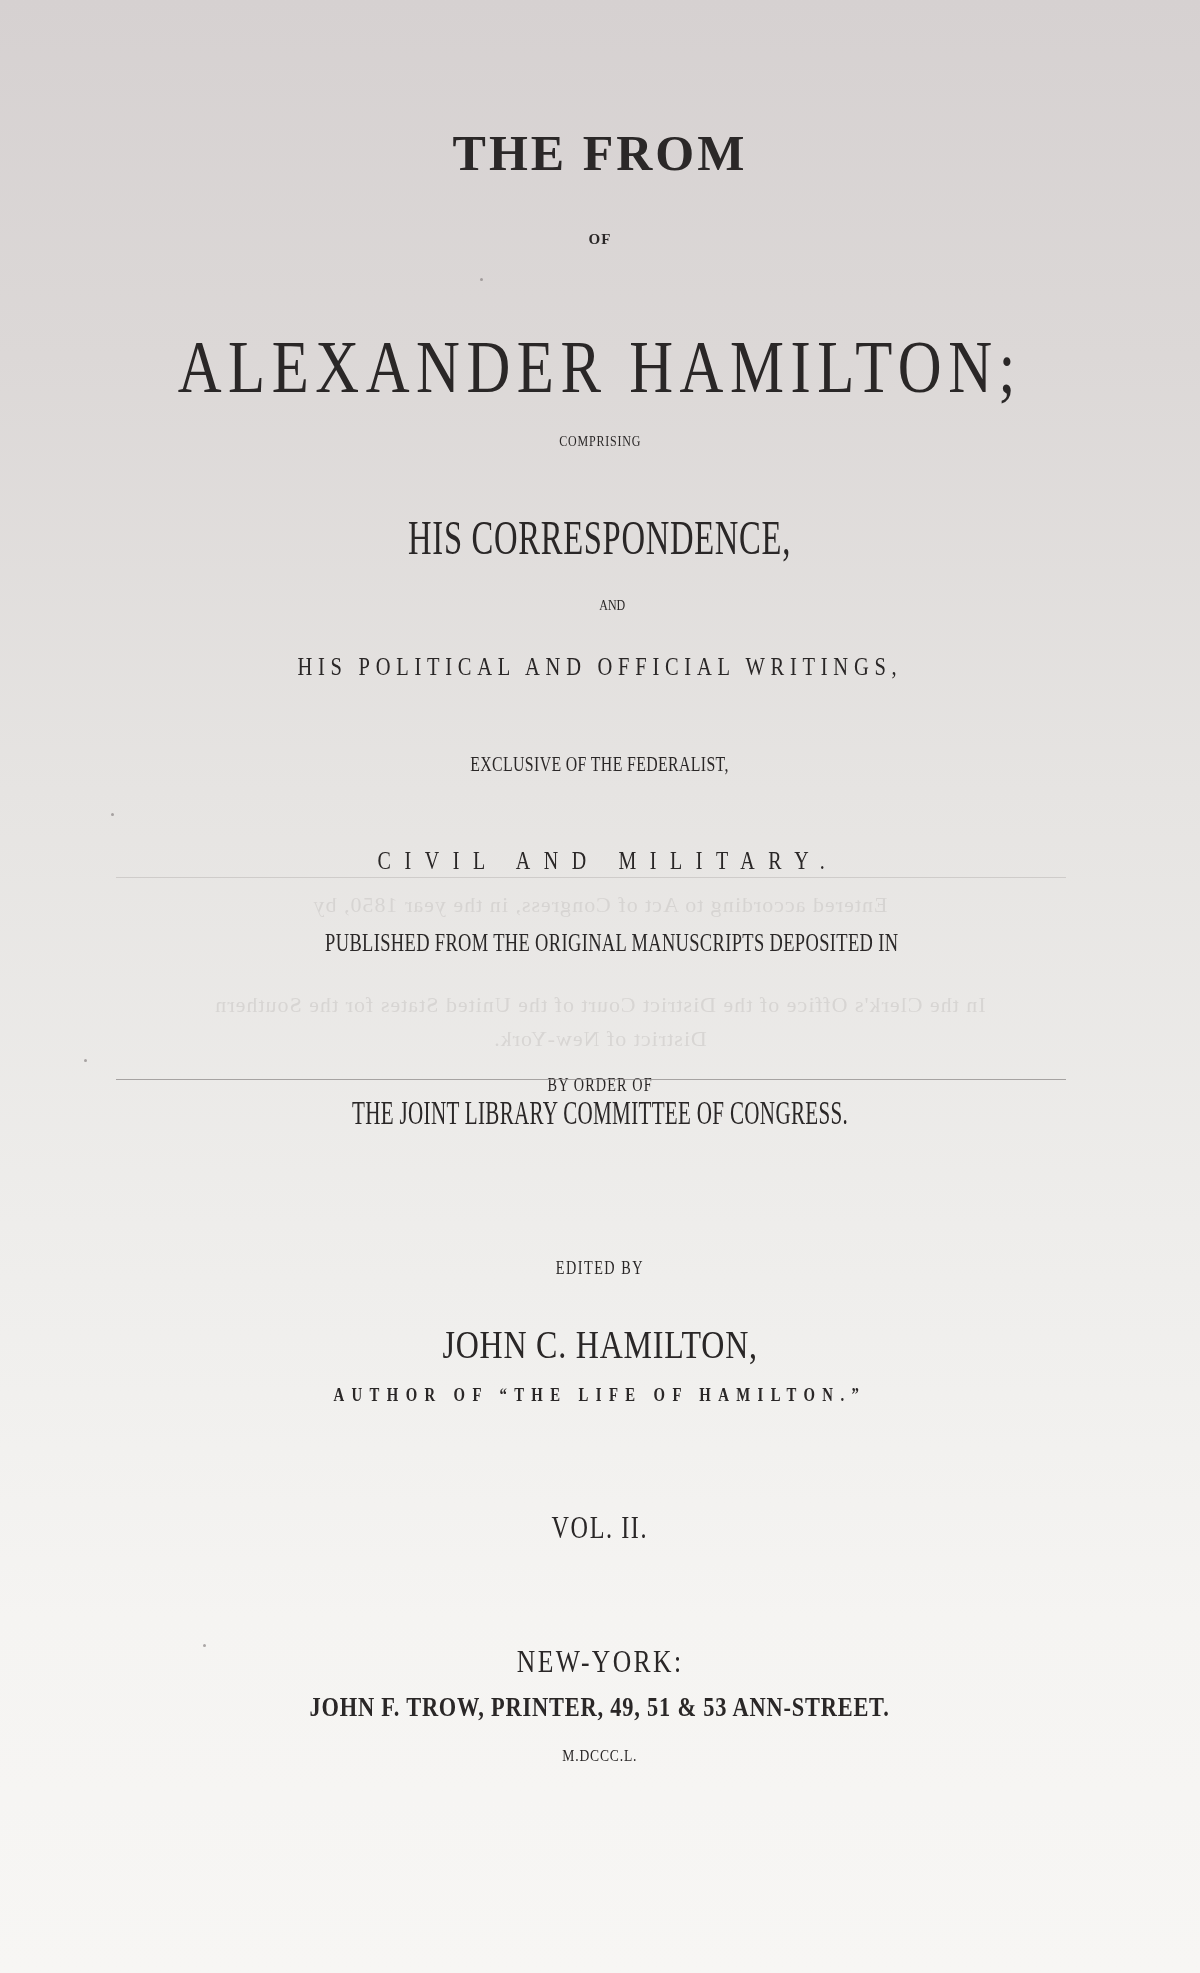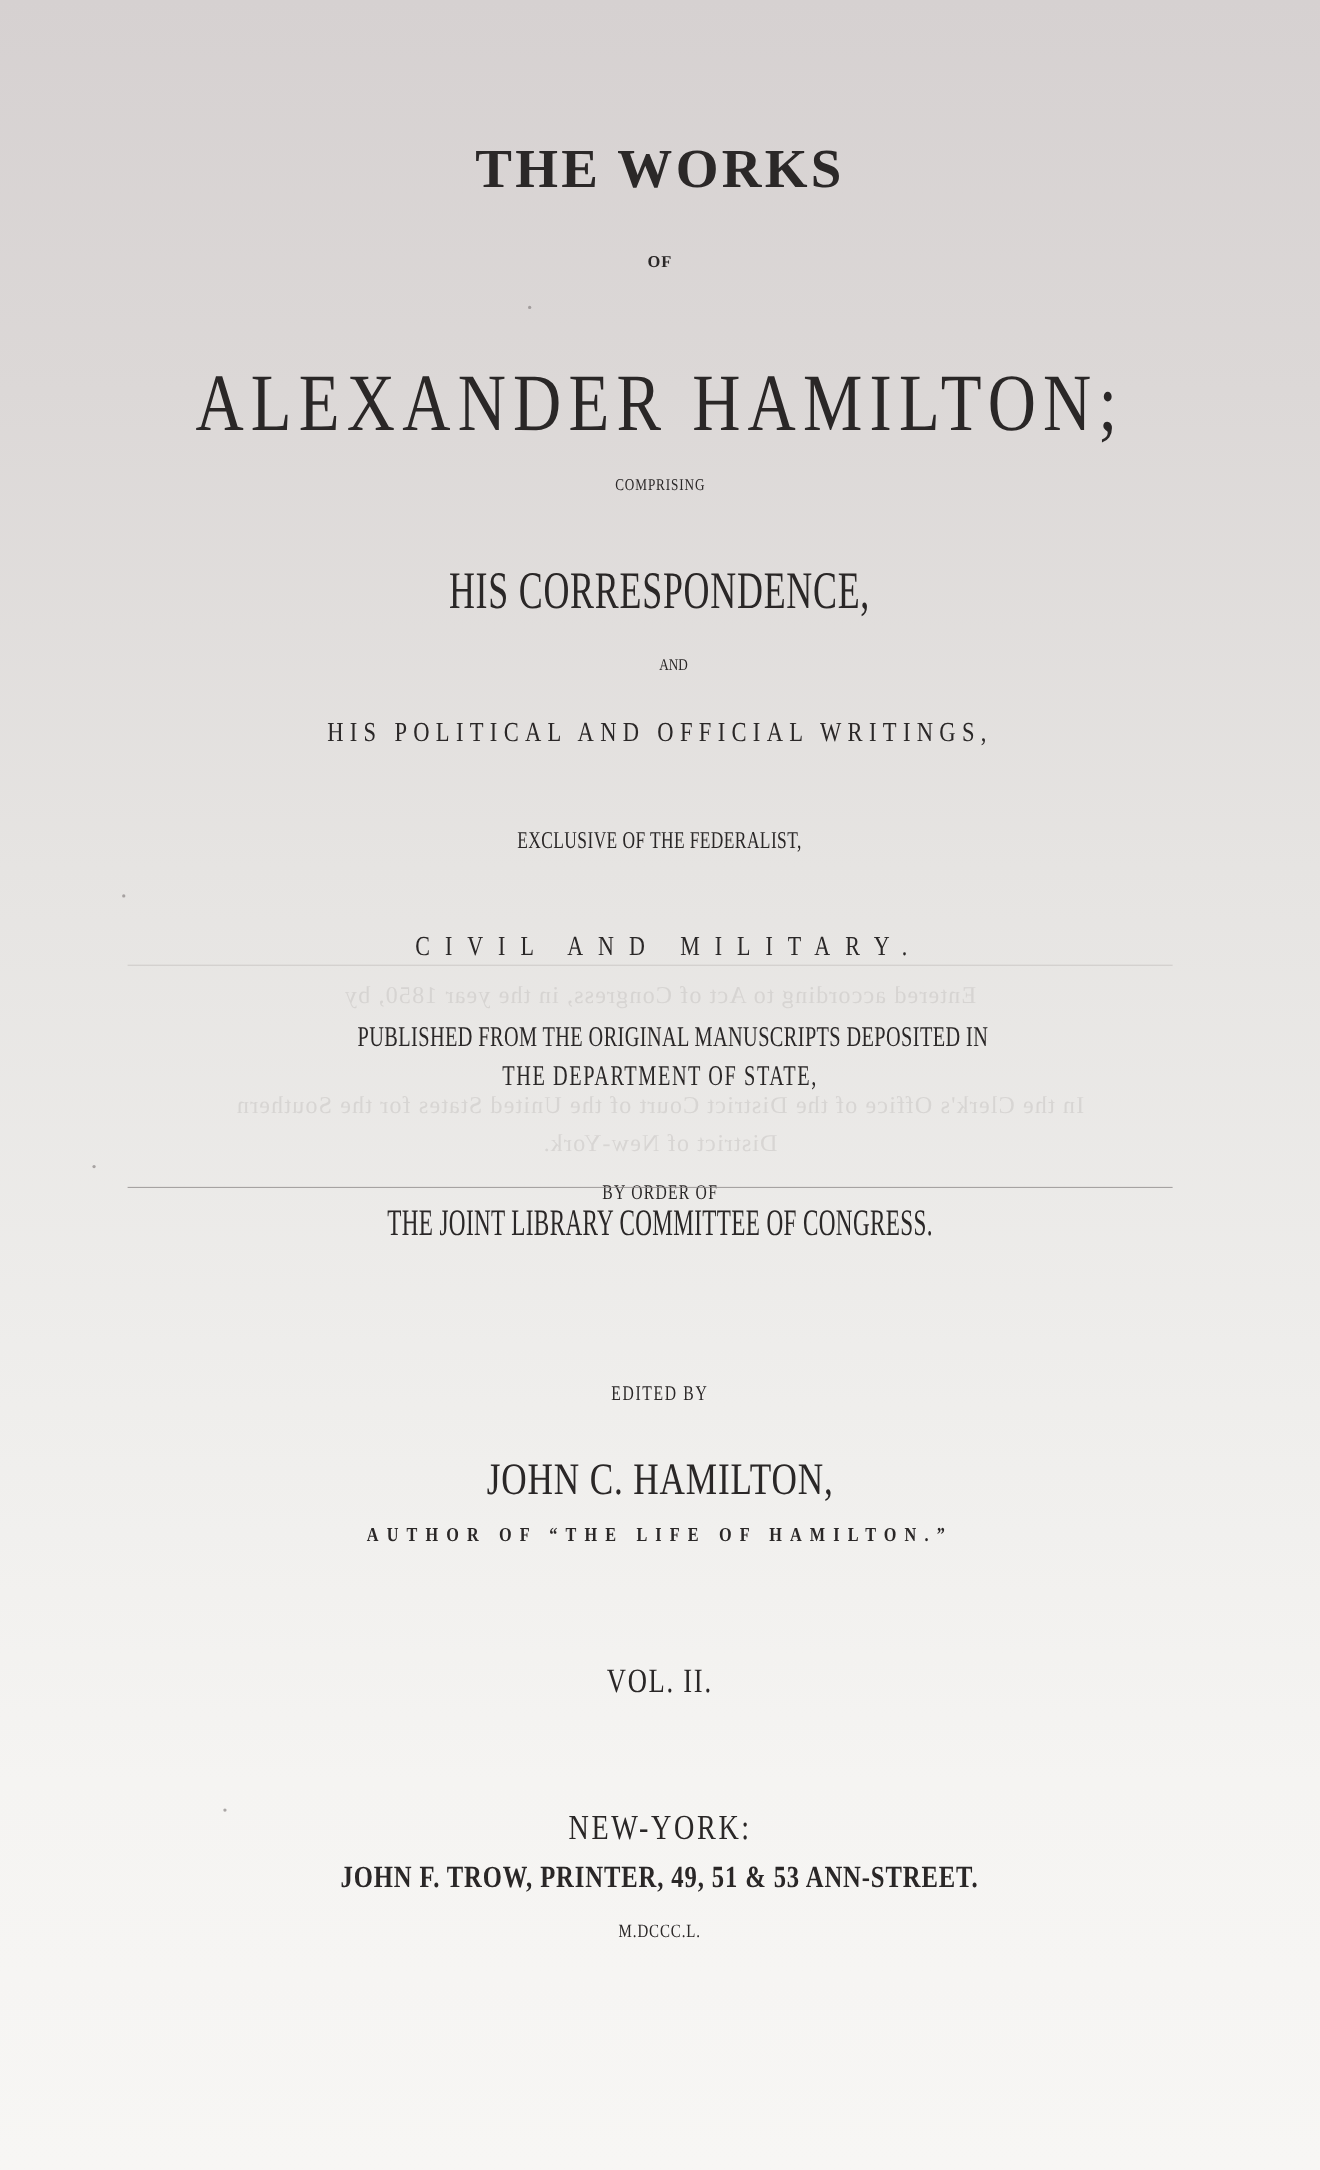--- a/index.html
+++ b/index.html
@@ -95,21 +95,21 @@
 <body>
 
 <div class="page">
 
   <div class="showthrough" style="top:892px;">Entered according to Act of Congress, in the year 1850, by</div>
   <div class="showthrough" style="top:992px;">In the Clerk's Office of the District Court of the United States for the Southern</div>
   <div class="showthrough" style="top:1026px;">District of New-York.</div>
   <div class="rule faint" style="top:877px;"></div>
 
   <div class="line works">
-    <span class="cond">THE WORKS</span>
+    <span class="cond">THE FROM</span>
   </div>
   <div class="line of">
     <span class="cond">OF</span>
   </div>
   <div class="line name">
     <span class="cond">ALEXANDER HAMILTON;</span>
   </div>
   <div class="line comprising">
     <span class="cond">COMPRISING</span>
   </div>
@@ -123,23 +123,20 @@
     <span class="cond">HIS POLITICAL AND OFFICIAL WRITINGS,</span>
   </div>
   <div class="line exclusive">
     <span class="cond">EXCLUSIVE OF THE FEDERALIST,</span>
   </div>
   <div class="line civil">
     <span class="cond">CIVIL AND MILITARY.</span>
   </div>
   <div class="line published">
     <span class="cond">PUBLISHED FROM THE ORIGINAL MANUSCRIPTS DEPOSITED IN</span>
-  </div>
-  <div class="line dept">
-    <span class="cond">THE DEPARTMENT OF STATE,</span>
   </div>
   <div class="line byorder">
     <span class="cond">BY ORDER OF</span>
   </div>
 
   <div class="rule" style="top:1079px;"></div>
 
   <div class="line joint">
     <span class="cond">THE JOINT LIBRARY COMMITTEE OF CONGRESS.</span>
   </div>

